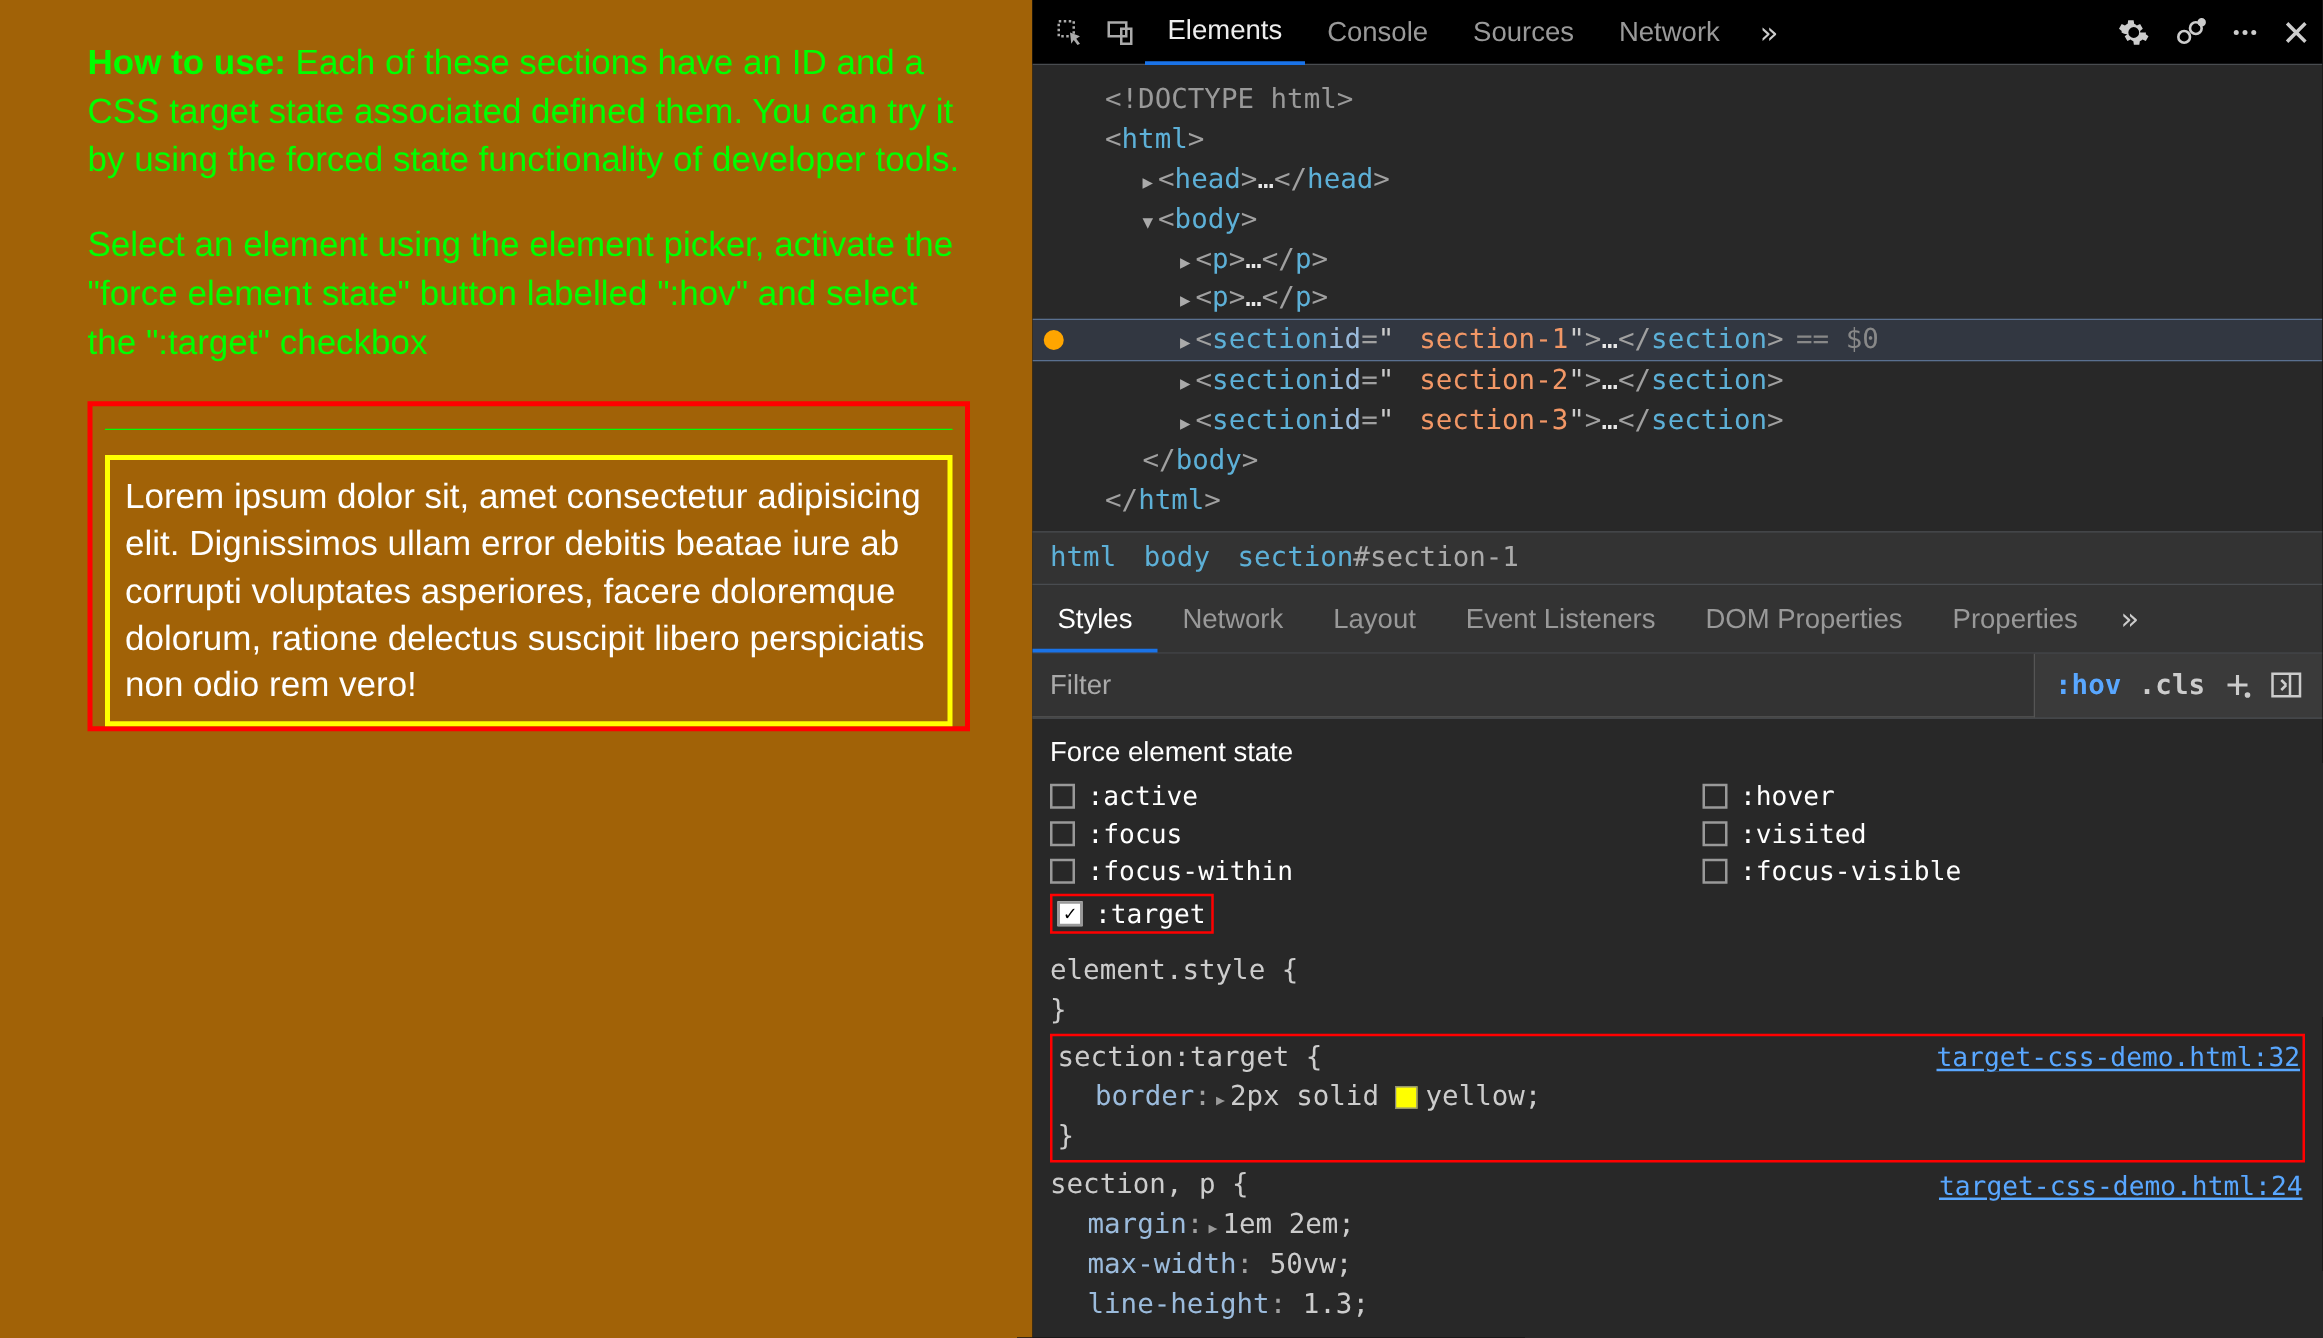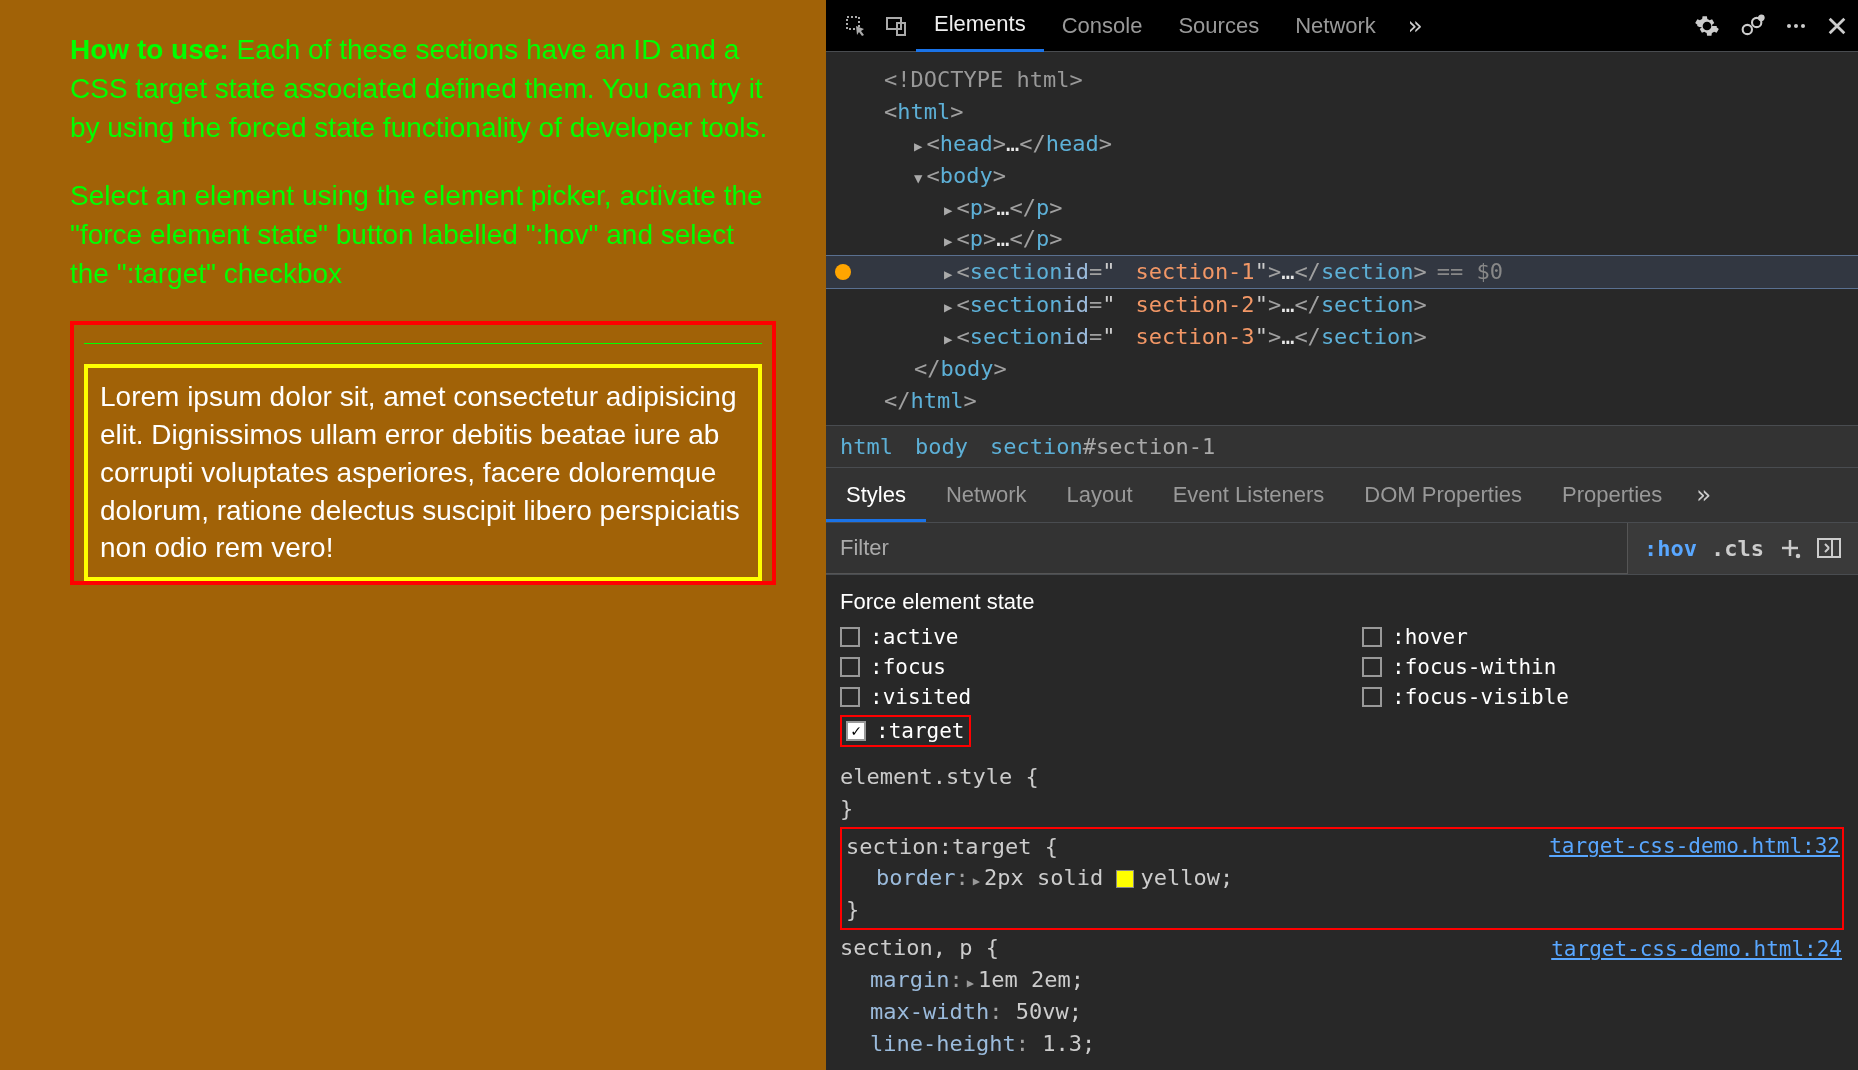--- a/index.html
+++ b/index.html
@@ -372,25 +372,25 @@
       <div class="state-item">
           <span class="checkbox"></span>
           <span>:hover</span>
         </div>
       <div class="state-item">
           <span class="checkbox"></span>
           <span>:focus</span>
         </div>
       <div class="state-item">
           <span class="checkbox"></span>
+          <span>:visited</span>
+        </div>
+      <div class="state-item">
+          <span class="checkbox"></span>
           <span>:focus-within</span>
-        </div>
-      <div class="state-item">
-          <span class="checkbox"></span>
-          <span>:visited</span>
         </div>
       <div class="state-item">
           <span class="checkbox"></span>
           <span>:focus-visible</span>
         </div>
       <div><span class="target-row">
             <span class="checkbox checked"></span>
             <span>:target</span>
           </span></div>
     </div>

